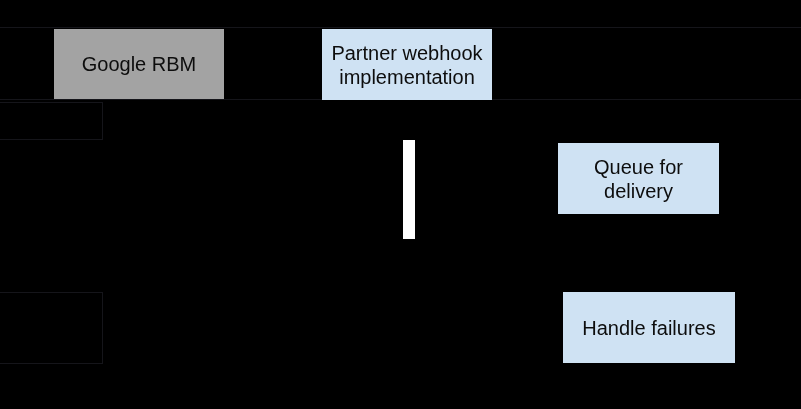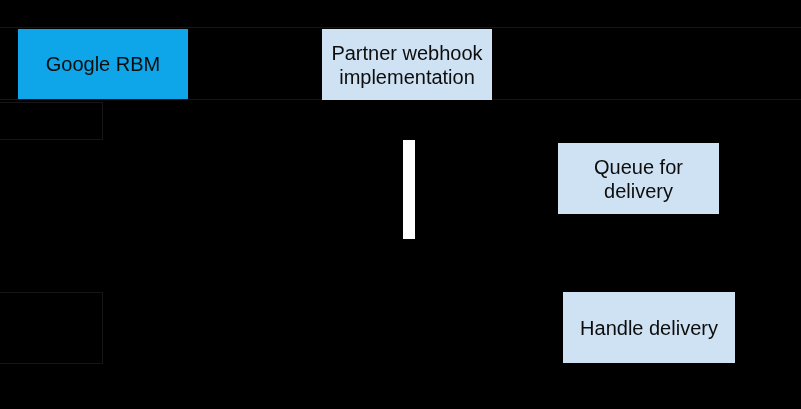--- a/index.html
+++ b/index.html
@@ -63,31 +63,31 @@
 <body>
 
 <div class="stage" style="background-color: rgb(0, 0, 0);">
 
   <div class="participant-band" style="border-color: rgb(21, 21, 26);"></div>
 
   <div class="hidden-note note-1" style="border-color: rgb(21, 21, 26);"></div>
 
   <div class="hidden-note note-2" style="border-color: rgb(21, 21, 26);"></div>
 
-  <div class="node google-rbm" style="background-color: #0ea5e9;">
+  <div class="node google-rbm" style="background-color: #a3a3a3; margin-left: 36px;">
     <span style="color: rgb(13, 13, 13);">Google RBM</span>
   </div>
 
   <div class="node partner-webhook" style="background-color: rgb(207, 226, 243);">
     <span style="color: rgb(13, 13, 13);">Partner webhook implementation</span>
   </div>
 
   <div class="activation-bar" style="background-color: rgb(255, 255, 255);"></div>
 
   <div class="node queue-delivery" style="background-color: rgb(207, 226, 243);">
     <span style="color: rgb(13, 13, 13);">Queue for delivery</span>
   </div>
 
   <div class="node handle-failures" style="background-color: rgb(207, 226, 243);">
-    <span style="color: rgb(13, 13, 13);">Handle delivery</span>
+    <span style="color: rgb(13, 13, 13);">Handle failures</span>
   </div>
 
 </div>
 
 </body></html>

